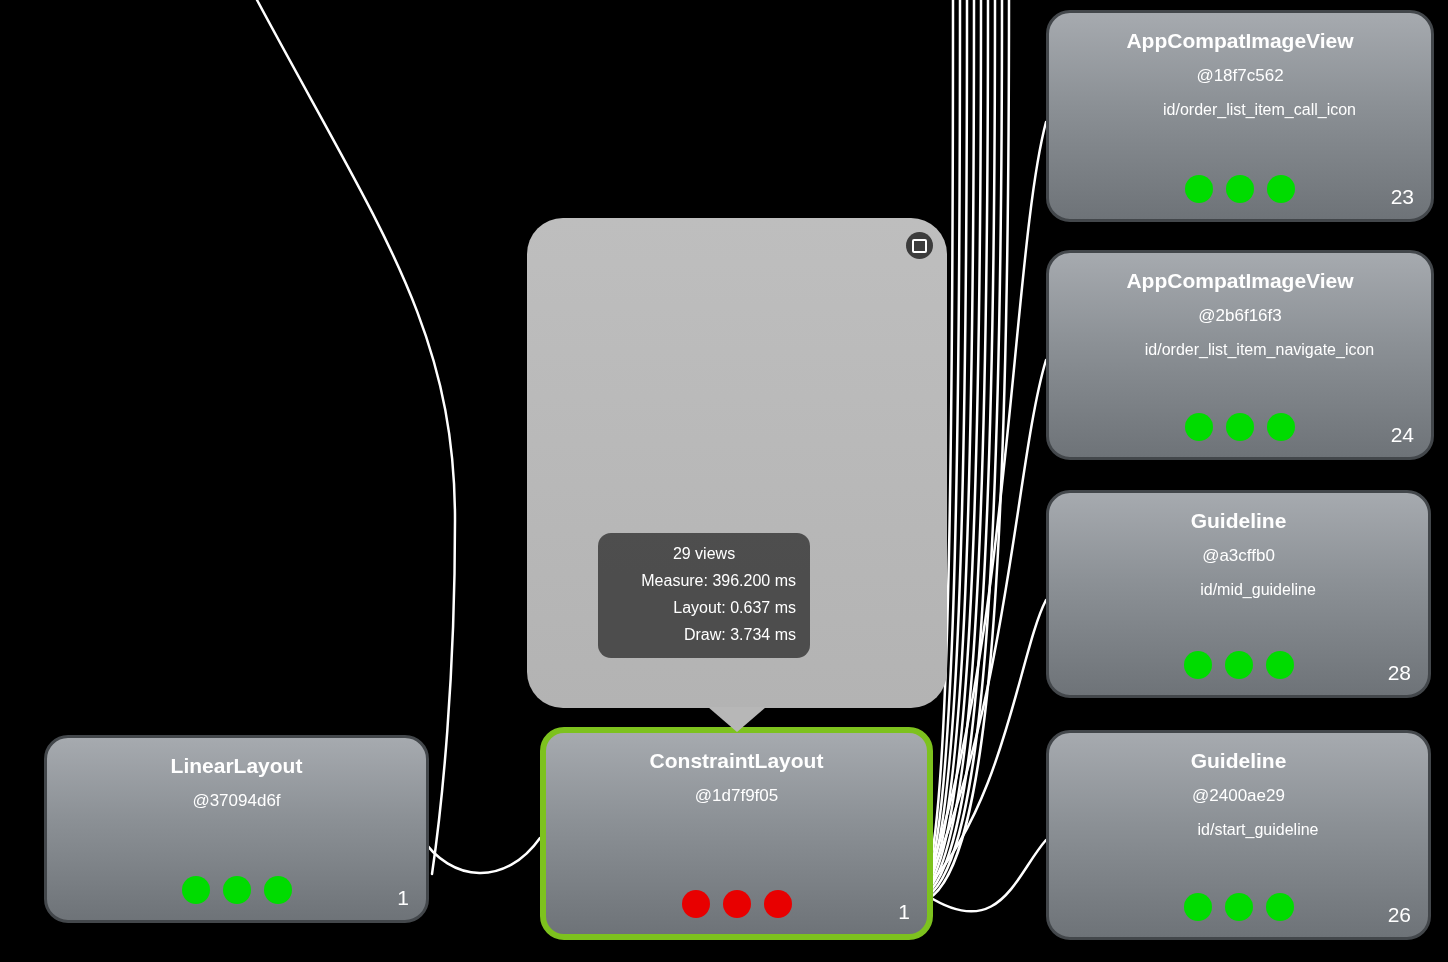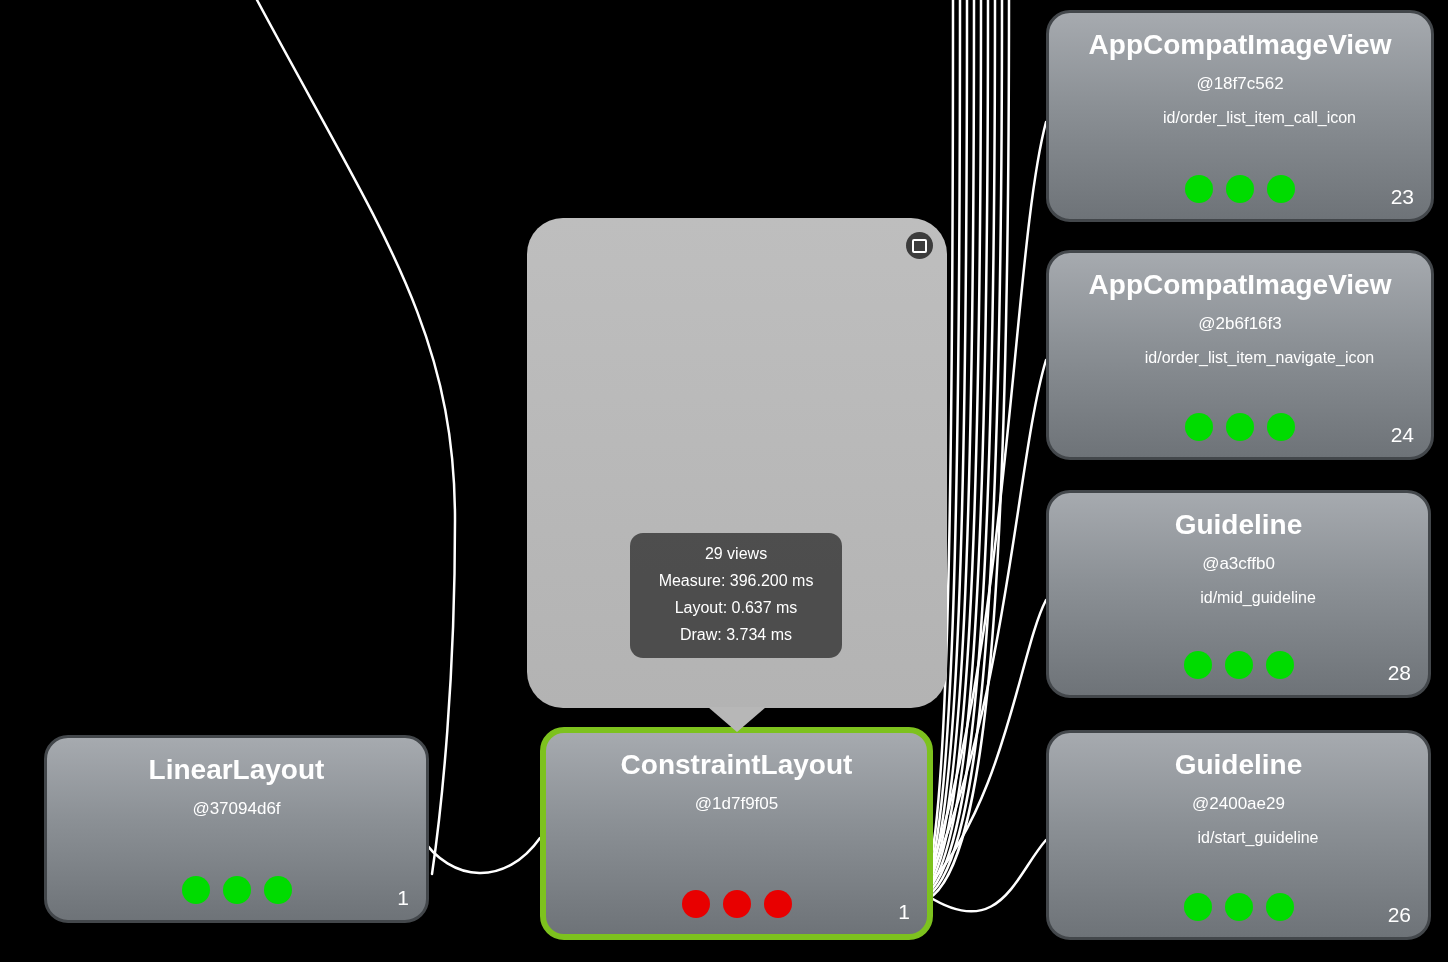--- a/index.html
+++ b/index.html
@@ -20,21 +20,21 @@
     border-radius: 24px;
     background: linear-gradient(180deg, #a6aaaf 0%, #8b9095 45%, #6e7378 100%);
     border: 3px solid #43474b;
     color: #fff;
     text-align: center;
     z-index: 2;
   }
   .node.selected {
     border: 6px solid #7dc21e;
   }
-  .node .title { font-weight: bold; font-size: 28px; margin-top: 16px; }
+  .node .title { font-weight: bold; font-size: 21px; margin-top: 16px; }
   .node .addr  { font-size: 17px; margin-top: 13px; }
   .node .vid   { font-size: 16px; margin-top: 15px; padding-left: 39px; }
   .dots {
     position: absolute; left: 0; right: 0; bottom: 16px;
     display: flex; justify-content: center; gap: 13px;
   }
   .dot { width: 28px; height: 28px; border-radius: 50%; }
   .node.dots-green .dot { background: #00dc00; }
   .node.dots-red   .dot { background: #e80000; }
   .badge {
@@ -65,30 +65,30 @@
     display: flex; align-items: center; justify-content: center;
     cursor: pointer;
   }
   .panel-btn .sq {
     width: 11px; height: 10px;
     border: 2px solid #fff; border-radius: 2px;
   }
   
   .tooltip {
     position: absolute;
-    left: 630px; top: 533px; width: 212px;
+    left: 598px; top: 533px; width: 212px;
     box-sizing: border-box;
     background: rgba(72,72,72,0.95);
     border-radius: 13px;
     color: #fff; font-size: 16px;
     padding: 12px 14px 14px 14px;
     z-index: 4;
   }
   .tooltip .tt-views { text-align: center; }
-  .tooltip .tt-line  { text-align: center; margin-top: 9px; white-space: nowrap; }
+  .tooltip .tt-line  { text-align: right; margin-top: 9px; white-space: nowrap; }
 </style>
 </head>
 <body>
 
 <svg id="edges" width="1448" height="962" viewBox="0 0 1448 962">
   <g fill="none" stroke="#ffffff" stroke-width="2.5" stroke-linecap="round">
 
     <path d="M 257 0 C 380 230, 455 330, 455 520 C 455 680, 442 806, 432 874"></path>
 
     <path d="M 420 836 C 452 884, 506 886, 540 838"></path>

